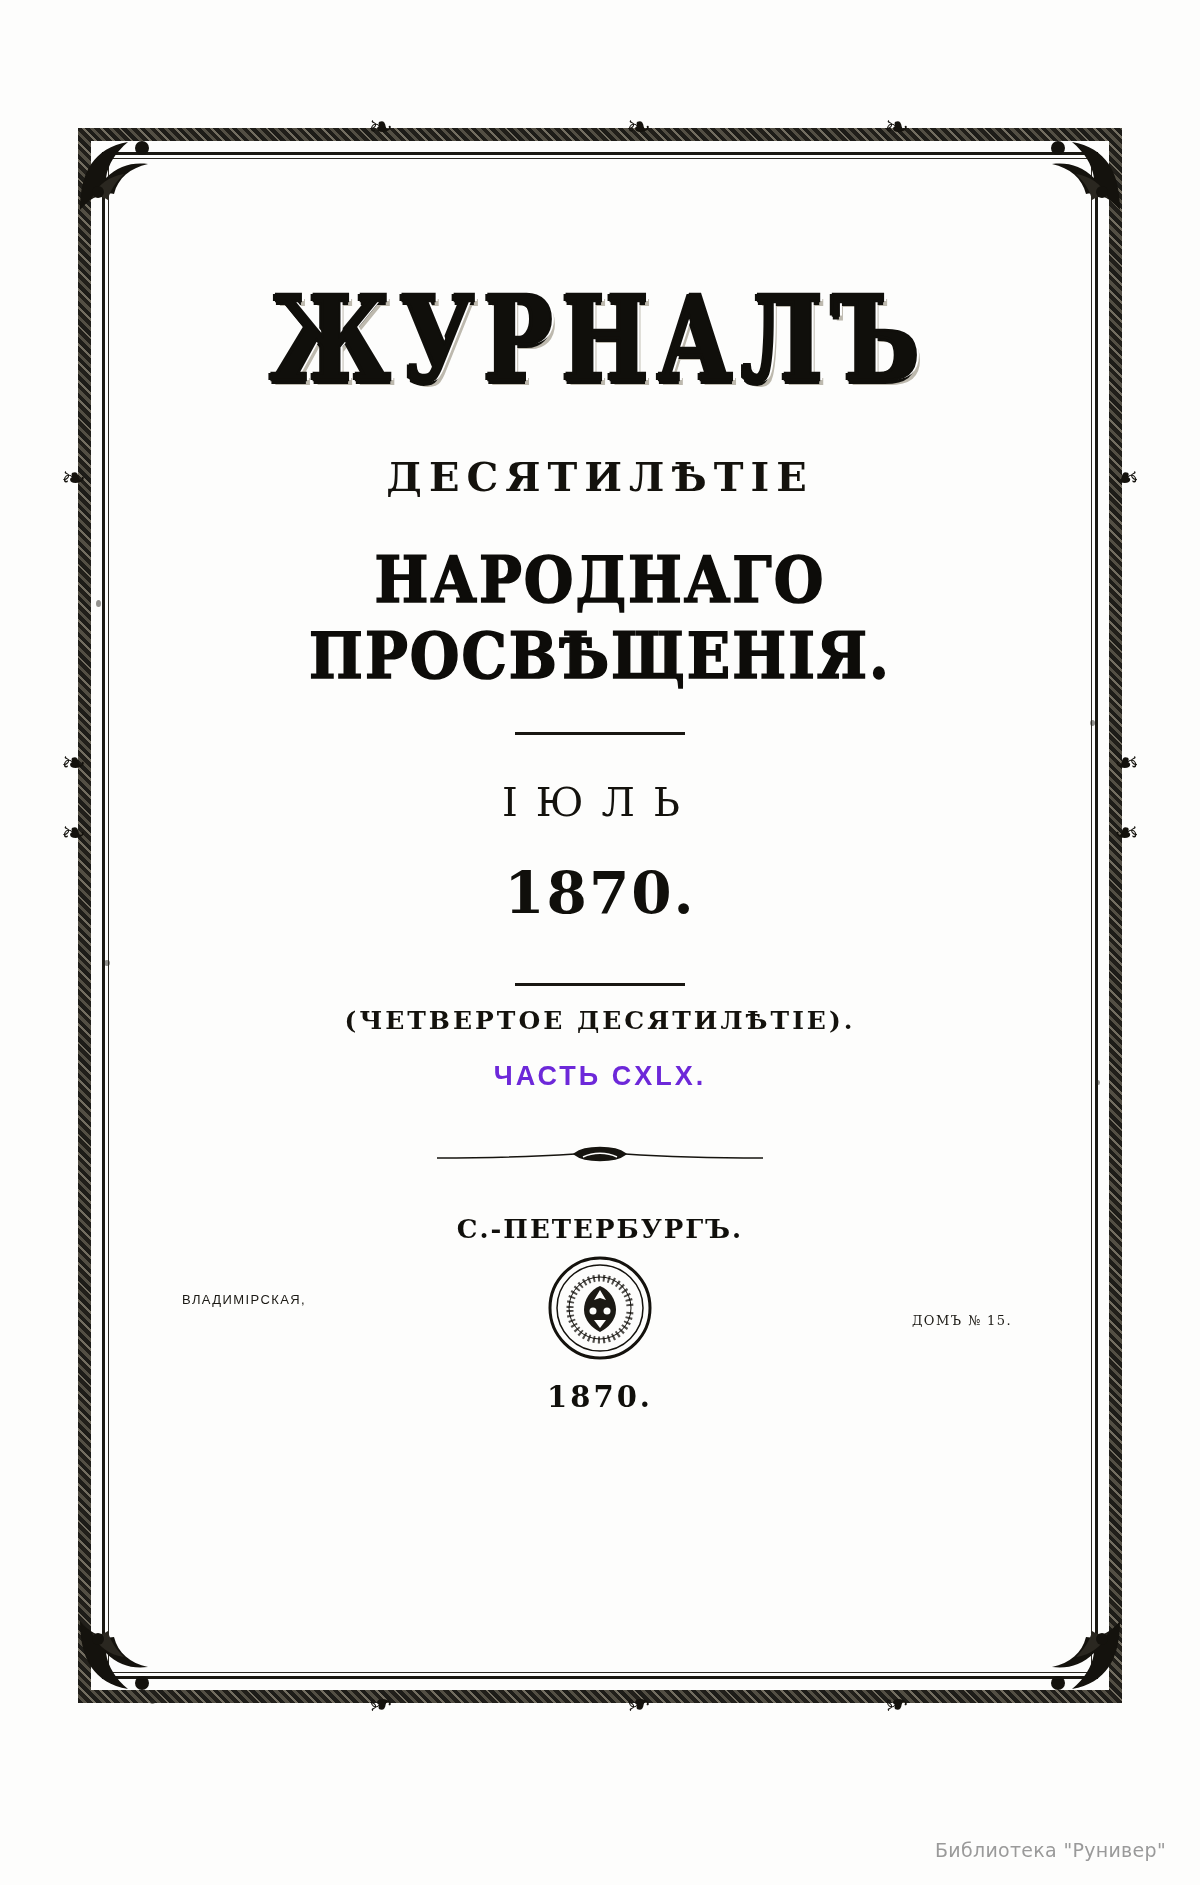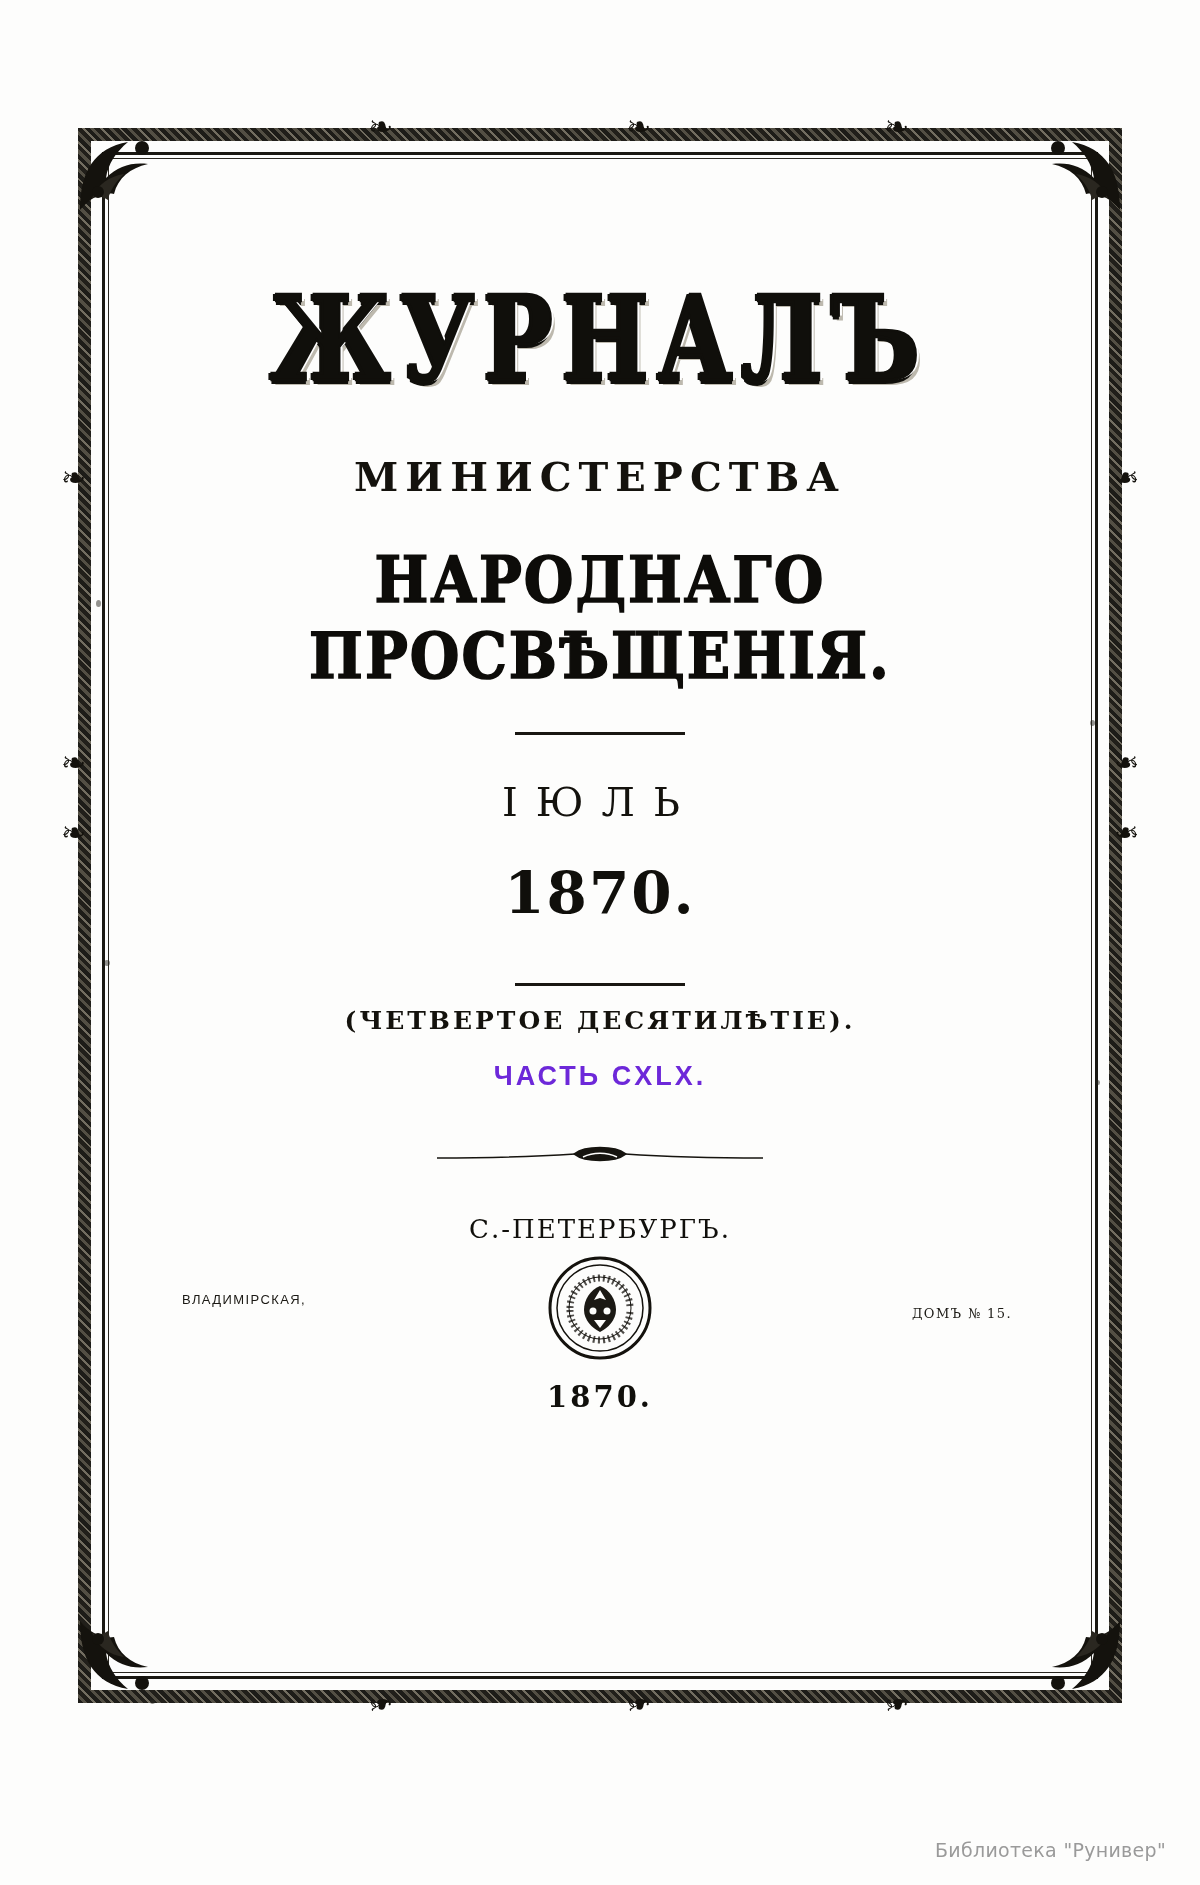--- a/index.html
+++ b/index.html
@@ -179,21 +179,21 @@
   
   .swash {
     margin: 52px auto 0 auto;
     width: 330px;
     height: 26px;
     color: #16140f;
   }
 
   .city {
     font-family: "DejaVu Serif", "Liberation Serif", serif;
-    font-weight: 400;
+    font-weight: 700;
     font-size: 26px;
     letter-spacing: 2px;
     margin-top: 44px;
     color: #100f0b;
   }
 
   
   .addr-row {
     margin-top: 10px;
     position: relative;
@@ -212,21 +212,21 @@
     left: 42px;
     top: 38px;
     font-family: Liberation Sans, sans-serif;
     font-size: 13px;
     letter-spacing: 1.4px;
     color: #1b1914;
   }
   .addr-right {
     position: absolute;
     right: 48px;
-    top: 52px;
+    top: 59px;
     font-family: "DejaVu Serif", "Liberation Serif", serif;
     font-size: 13px;
     letter-spacing: 1.4px;
     color: #1b1914;
   }
 
   .year-bottom {
     font-family: "DejaVu Serif", "Liberation Serif", serif;
     font-weight: 700;
     font-size: 29px;
@@ -316,21 +316,21 @@
     <div class="edge-orn eo-left" style="top:690px;">❧</div>
     <div class="edge-orn eo-right" style="top:335px;">❧</div>
     <div class="edge-orn eo-right" style="top:620px;">❧</div>
     <div class="edge-orn eo-right" style="top:690px;">❧</div>
   </div>
 
   <div class="content">
 
     <div class="title-main">ЖУРНАЛЪ</div>
 
-    <div class="title-sub1">МИНИСТЕРСТВА</div>
+    <div class="title-sub1">ДЕСЯТИЛѢТІЕ</div>
 
     <div class="title-sub2">НАРОДНАГО ПРОСВѢЩЕНІЯ.</div>
 
     <div class="rule-short"></div>
 
     <div class="month">ІЮЛЬ</div>
 
     <div class="year-big">1870.</div>
 
     <div class="rule-short"></div>

